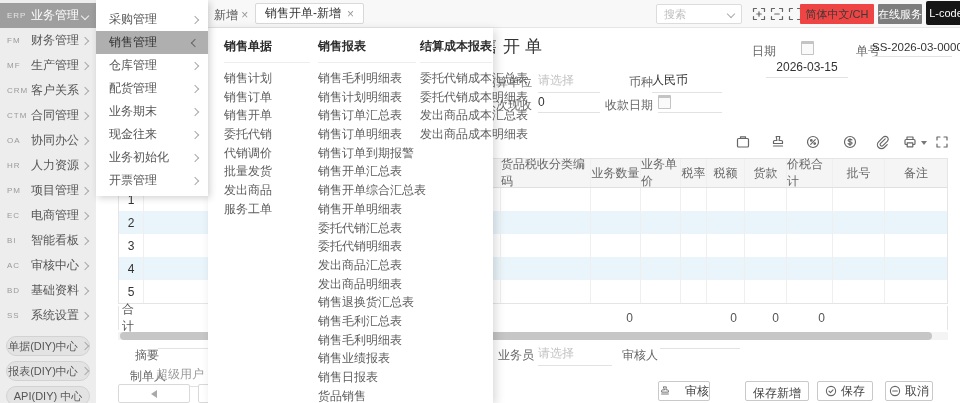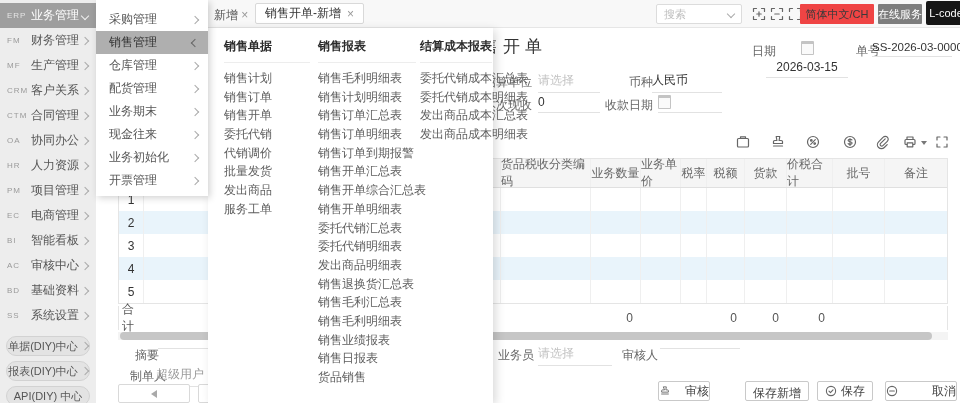--- a/index.html
+++ b/index.html
@@ -397,21 +397,21 @@
       </svg>
     <span>保存新增</span>
   </div>
   <div class="act-btn" style="left:817px;width:56px;">
     <svg class="lin" width="12" height="12" viewBox="0 0 13 13">
         <circle cx="6.5" cy="6.5" r="5"></circle>
         <path d="M4.3 6.7l1.6 1.6 2.8-3.1"></path>
       </svg>
     <span>保存</span>
   </div>
-  <div class="act-btn" style="left:885px;width:72px;justify-content:space-between;">
+  <div class="act-btn" style="left:885px;width:48px;">
     <svg class="lin" width="12" height="12" viewBox="0 0 13 13">
         <circle cx="6.5" cy="6.5" r="5"></circle>
         <path d="M4 6.5h5"></path>
       </svg>
     <span>取消</span>
   </div>
 
   <div class="menu2">
     <div class="m2-item">
       <span class="lbl">采购管理</span>
@@ -464,20 +464,21 @@
       <div class="m3-item">销售毛利明细表</div>
       <div class="m3-item">销售计划明细表</div>
       <div class="m3-item">销售订单汇总表</div>
       <div class="m3-item">销售订单明细表</div>
       <div class="m3-item">销售订单到期报警</div>
       <div class="m3-item">销售开单汇总表</div>
       <div class="m3-item">销售开单综合汇总表</div>
       <div class="m3-item">销售开单明细表</div>
       <div class="m3-item">委托代销汇总表</div>
       <div class="m3-item">委托代销明细表</div>
+      <div class="m3-item">发出商品汇总表</div>
       <div class="m3-item">发出商品明细表</div>
       <div class="m3-item">销售退换货汇总表</div>
       <div class="m3-item">销售毛利汇总表</div>
       <div class="m3-item">销售毛利明细表</div>
       <div class="m3-item">销售业绩报表</div>
       <div class="m3-item">销售日报表</div>
       <div class="m3-item">货品销售</div>
     </div>
     <div class="m3-col" style="left:212px;width:72px;">
       <div class="m3-head">结算成本报表</div>

